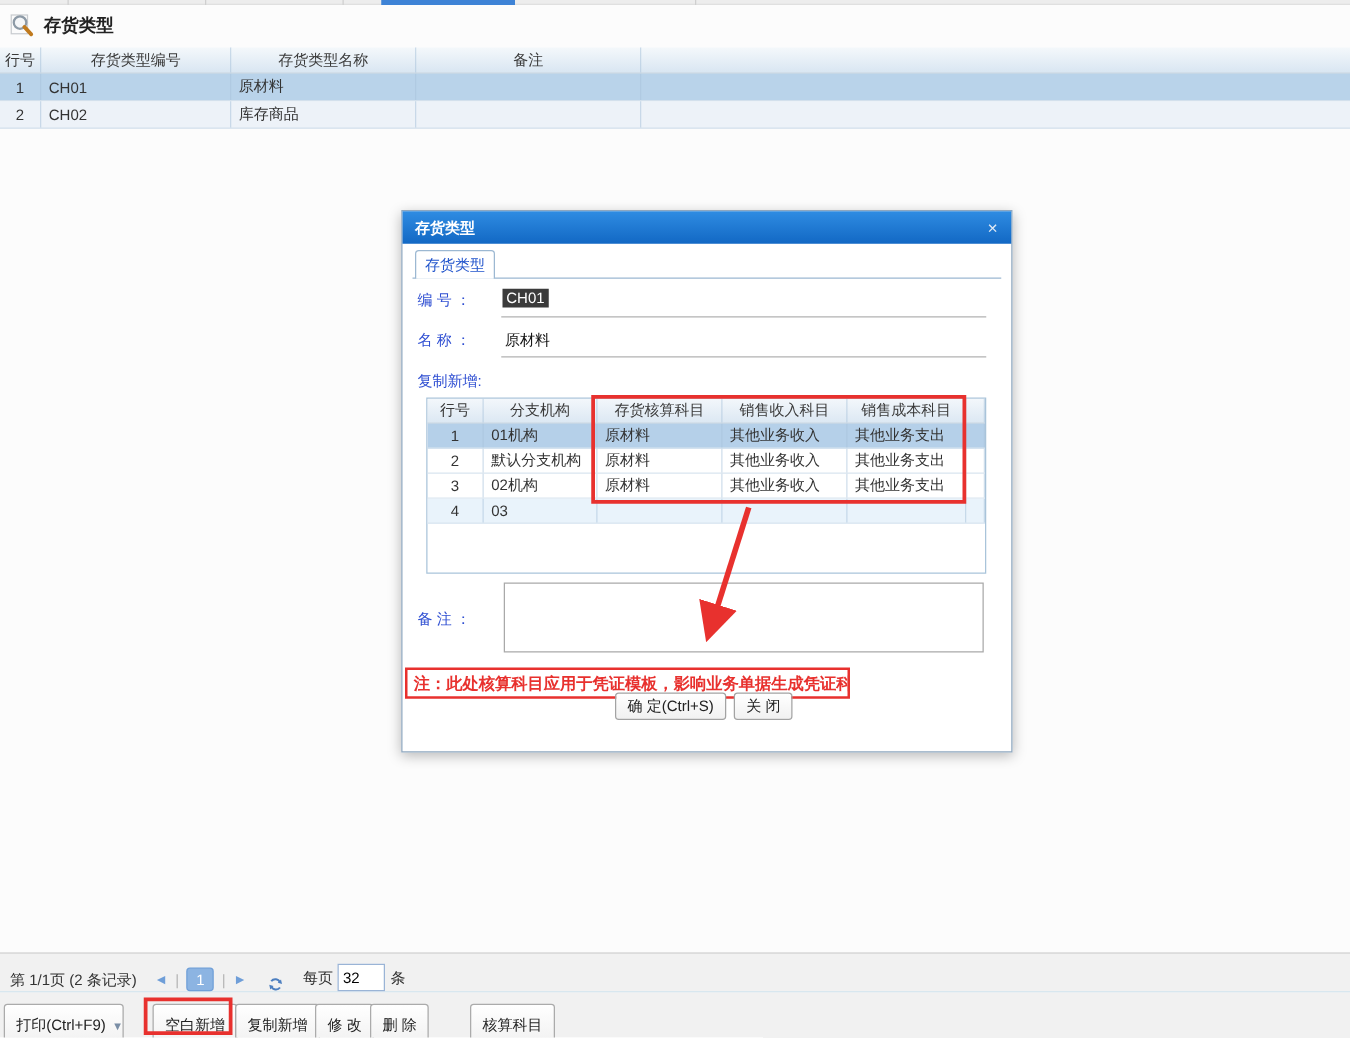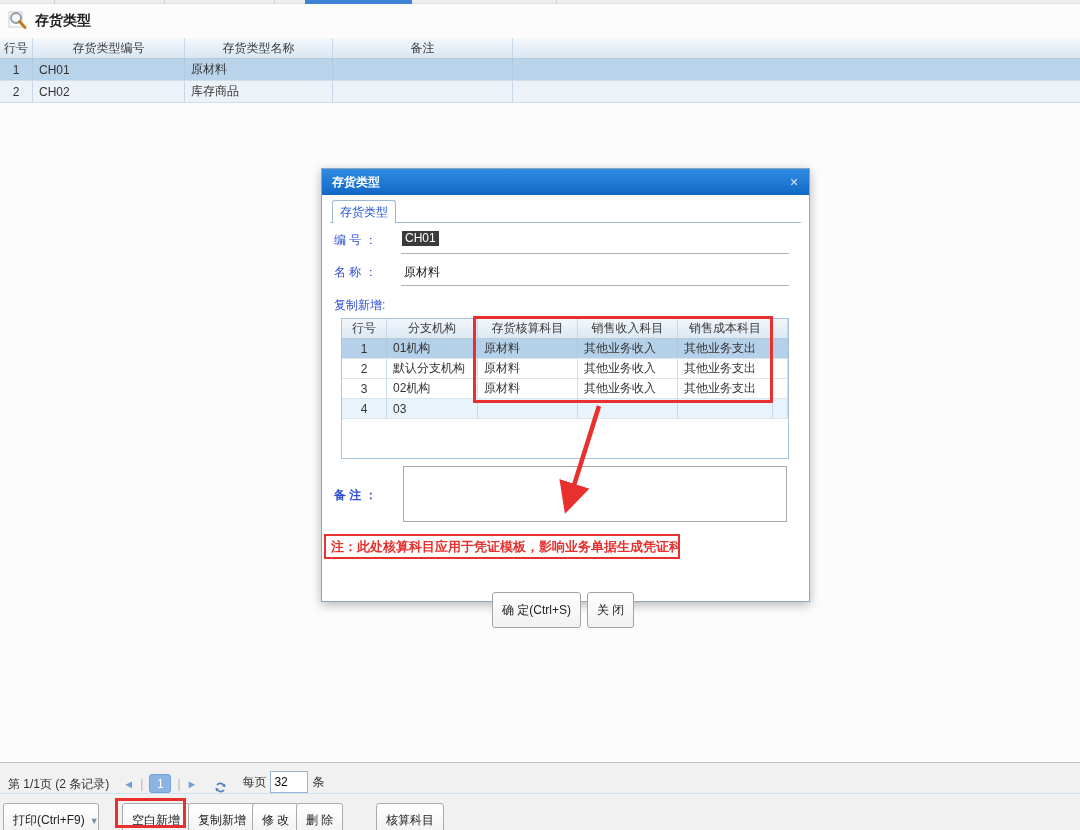--- a/index.html
+++ b/index.html
@@ -51,21 +51,21 @@
   .g2 { width:91px; }
   .g3 { width:100px; }
   .g4 { width:100px; }
   .g5 { width:95px; }
   .g6 { flex:1; border-right:none; }
   .gr.sel { background:#b5d0e9; }
   .gr.alt { background:#e9f3fb; }
 
   .remarkbox { position:absolute; left:81px; top:297px; width:384px; height:56px; border:1px solid #a9a9a9; background:#fff; resize:none; font-family:inherit; }
   .notebox { position:absolute; left:2px; top:365px; width:356px; height:25px; border:2px solid #e8312e; color:#e8312e; font-weight:bold; font-size:13px; line-height:21px; padding-left:5px; white-space:nowrap; overflow:hidden; }
-  .dlgbtn { position:absolute; top:423px; height:36px; background:linear-gradient(#ffffff,#f1f1f1); border:1px solid #a3a3a3; border-radius:3px; padding:0 9px; font-size:12px; line-height:18px; color:#222; cursor:pointer; }
+  .dlgbtn { position:absolute; top:385px; height:22px; background:linear-gradient(#ffffff,#f1f1f1); border:1px solid #a3a3a3; border-radius:3px; padding:0 9px; font-size:12px; line-height:18px; color:#222; cursor:pointer; }
 
   
   .ann { position:absolute; border:3px solid #e8312e; z-index:40; pointer-events:none; }
   .arrow-svg { position:absolute; left:0; top:0; width:1080px; height:830px; z-index:45; pointer-events:none; }
 
   
   .pagerline { position:absolute; left:0; top:762px; width:1080px; height:1px; background:#c6c6c6; }
   .pager { position:absolute; left:0; top:763px; width:1080px; height:31px; background:#f1f1f1; border-bottom:1px solid #cfe3ee; display:flex; align-items:flex-end; }
   .pager .summary { margin-left:8px; color:#333; }
   .pgnav { display:flex; align-items:center; margin-left:14px; gap:6px; }
@@ -184,21 +184,21 @@
       <div class="gr alt">
         <div class="gd g1">4</div>
         <div class="gd g2">03</div>
         <div class="gd g3"></div>
         <div class="gd g4"></div>
         <div class="gd g5"></div>
         <div class="gd g6"></div>
       </div>
     </div>
 
-    <div class="flabel" style="top:318px;font-weight:bold;">备 注 ：</div>
+    <div class="flabel" style="top:318px;">备 注 ：</div>
     <textarea class="remarkbox" style=""></textarea>
 
     <div class="notebox">注：此处核算科目应用于凭证模板，影响业务单据生成凭证科目！</div>
 
     <button class="dlgbtn" style="left:170px;">确 定(Ctrl+S)</button>
     <button class="dlgbtn" style="left:265px;">关 闭</button>
   </div>
 
   <div class="ann" style="left:473px; top:316px; width:300px; height:87px;"></div>
 

